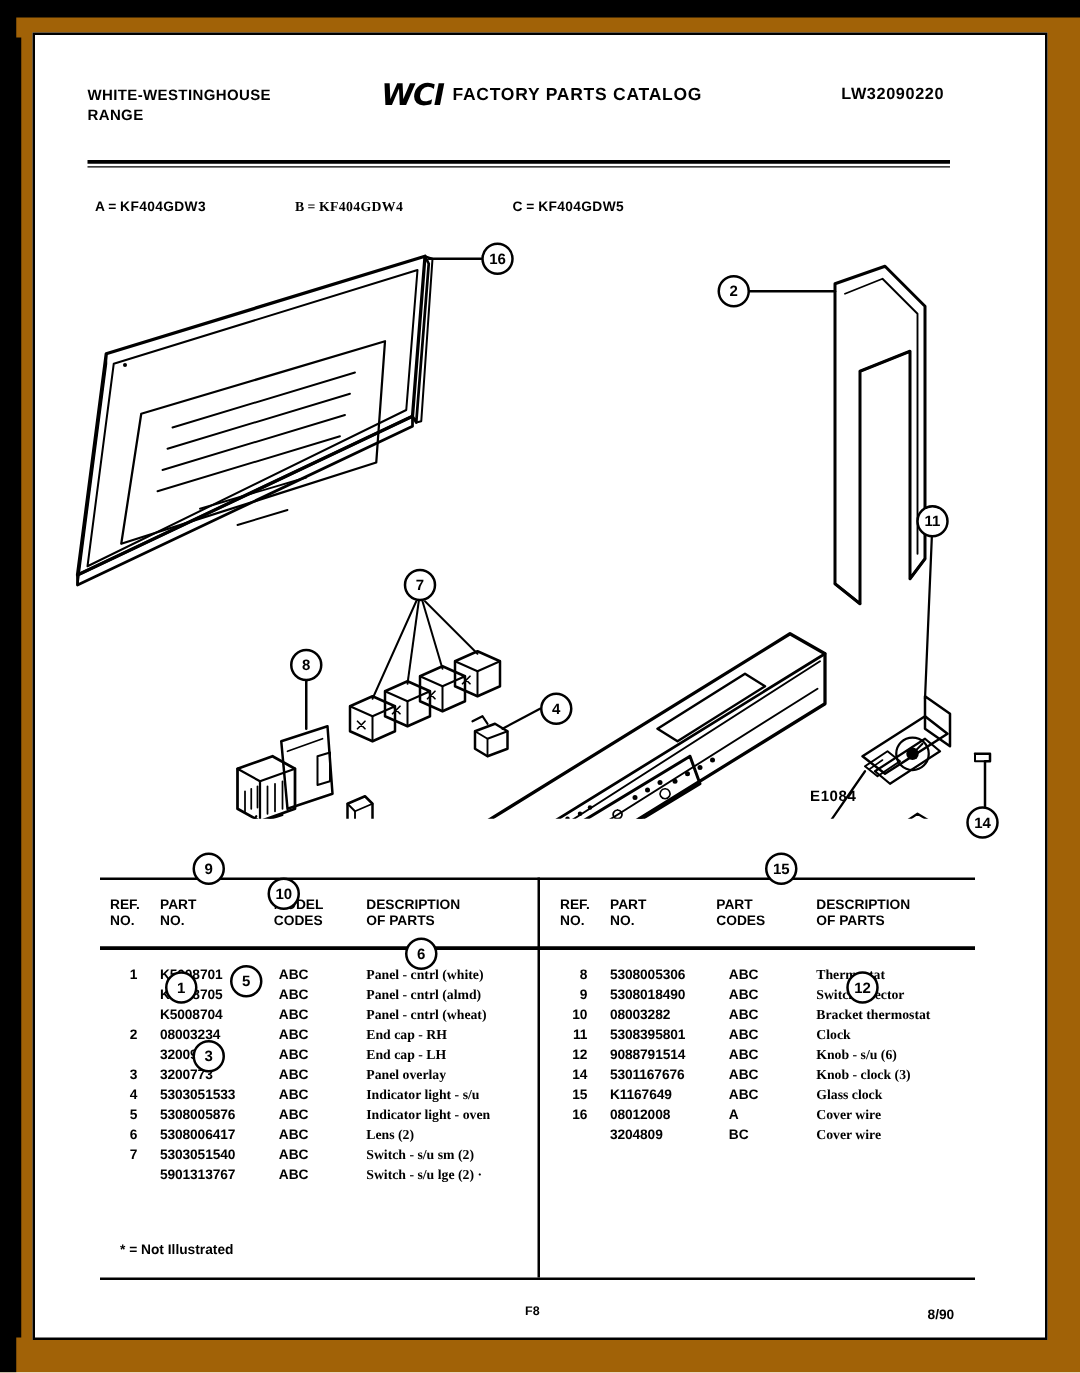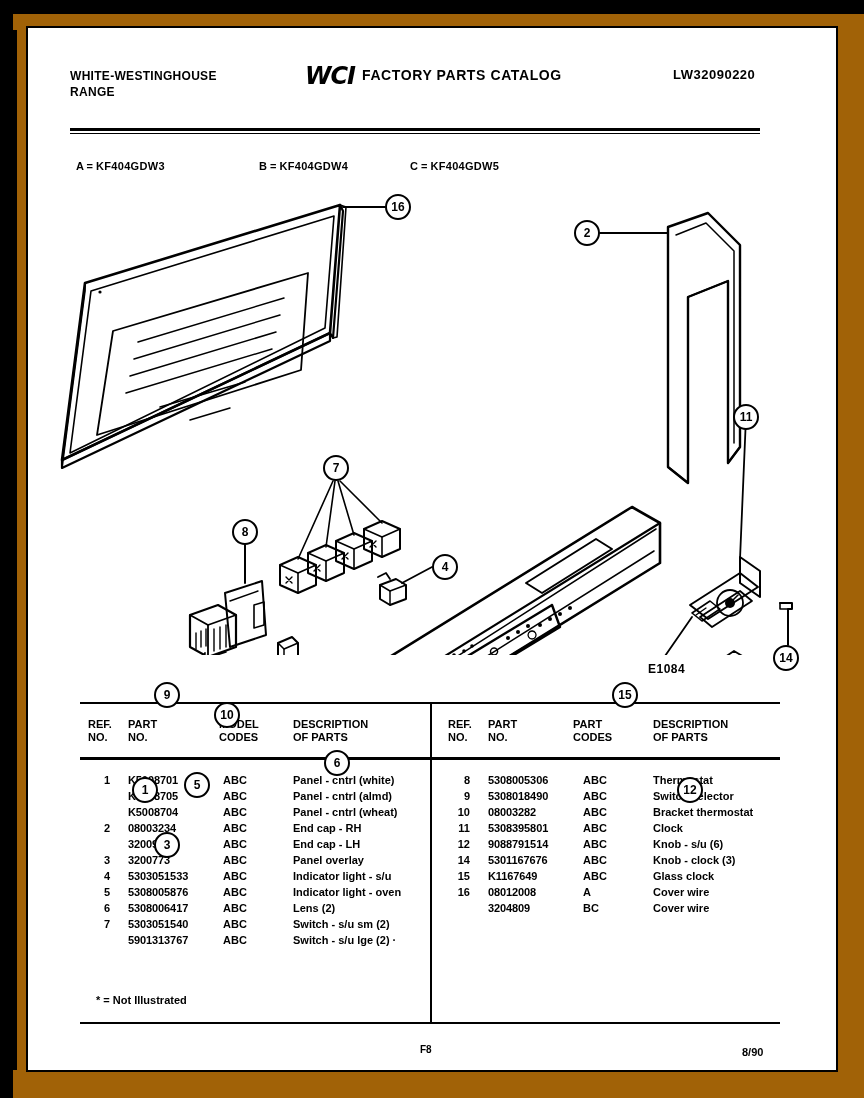--- a/index.html
+++ b/index.html
@@ -70,36 +70,36 @@
     width: 690px; height: 0; border-top: 1px solid #000;
   }
   
   .model-legend { position: absolute; top: 160px; left: 0; width: 864px; height: 16px; }
   .model-item {
     position: absolute;
     font-size: 11px; font-weight: bold; color: #000; white-space: nowrap;
   }
   .model-item .code { letter-spacing: 0.3px; margin-top: 39px; }
   .ml0 { left: 76px; }
-  .ml1 { left: 259px; }
+  .ml1 { left: 236px; font-family: Liberation Serif, serif; }
   .ml2 { left: 410px; }
   
   .illus { position: absolute; left: 40px; top: 185px; width: 790px; height: 470px; }
   .callout {
     position: absolute;
     width: 26px; height: 26px;
     border: 2px solid #000; border-radius: 50%;
     background: #fff;
     font-size: 12px; font-weight: bold; color: #000;
     text-align: center; line-height: 23px;
     box-sizing: border-box;
     z-index: 6;
   }
   .drawing-code {
-    position: absolute; left: 648px; top: 662px;
+    position: absolute; left: 648px; top: 630px;
     font-size: 12px; font-weight: bold; letter-spacing: 0.5px; color: #000; text-align: center;
   }
   
   .table-top-rule {
     position: absolute; left: 80px; top: 702px; width: 700px;
     border-top: 2px solid #000;
   }
   .table-head-rule {
     position: absolute; left: 80px; top: 757px; width: 700px;
     border-top: 3px solid #000;
@@ -119,21 +119,21 @@
   }
   .col-ref  { width: 42px; }
   .col-part { width: 92px; }
   .col-mod  { width: 66px; }
   .col-desc { width: 150px; }
 
   .prow { position: absolute; height: 16px; font-size: 11px; font-weight: bold; color: #000; }
   .prow .ref  { position: absolute; width: 22px; text-align: right; }
   .prow .pnum { position: absolute; left: 40px; white-space: nowrap; letter-spacing: -0.1px;}
   .prow .mcode{ position: absolute; left: 135px; }
-  .prow .desc { position: absolute; left: 205px; white-space: nowrap; }
+  .prow .desc { position: absolute; left: 205px; white-space: nowrap; font-family: Liberation Serif, serif; }
   .tbl-left  { position: absolute; left: 88px; top: 774px; width: 340px; }
   .tbl-right { position: absolute; left: 448px; top: 774px; width: 340px; }
 
   
   .footnote {
     position: absolute; left: 96px; top: 994px;
     font-size: 11px; font-weight: bold; color: #000;
   }
   .page-num {
     position: absolute; left: 420px; top: 1044px;

